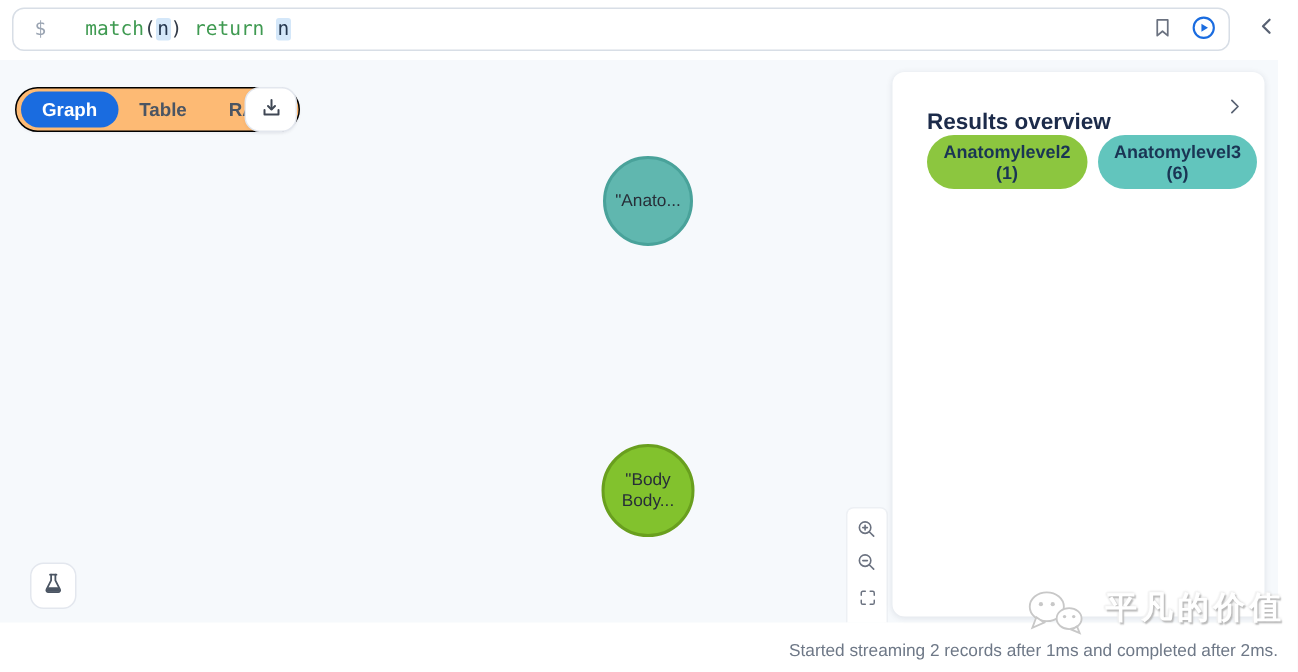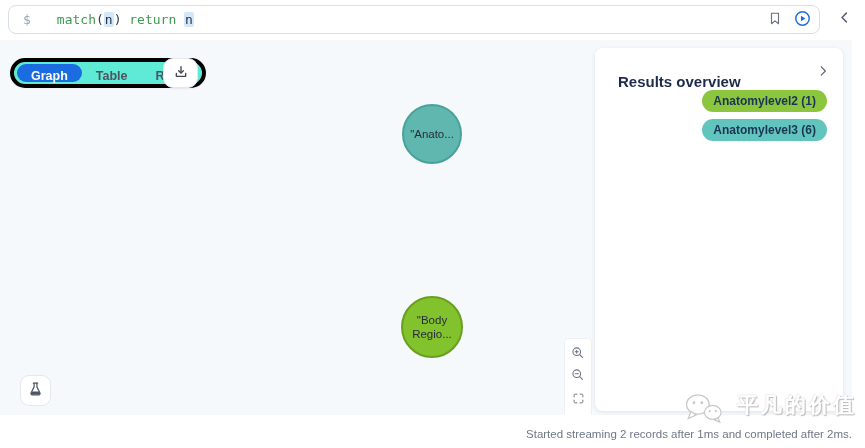--- a/index.html
+++ b/index.html
@@ -35,21 +35,21 @@
 
   
   .main {
     position: absolute; top: 40px; left: 0; width: 852px; height: 375px;
     background: #f6f9fc;
   }
 
   
   .view-switcher {
     position: absolute; left: 10px; top: 18px; height: 30px;
-    background: #5eead4; border: 4px solid #000000; border-radius: 16px;
+    background: #fdba74; border: 1px solid #000000; border-radius: 16px;
     display: flex; padding: 2px 3px;
     box-shadow: 0 1px 2px rgba(16,30,54,0.04);
   }
   .view-tab {
     border: none; background: none; cursor: pointer;
     font-family: "Liberation Sans", sans-serif;
     font-size: 12.5px; color: #4b5563; padding: 5px 14px; border-radius: 13px; font-weight: 600;
   }
   .view-tab.active { background: #1a6ce0; color: #fff; }
   .download-btn {
@@ -97,21 +97,21 @@
     background: #fff; border-radius: 8px;
     box-shadow: 0 1px 4px rgba(16,30,54,0.10);
     padding: 12px 16px;
   }
   .panel-collapse {
     position: absolute; top: 14px; right: 10px; width: 20px; height: 20px;
     background: none; border: none; display: flex; align-items: center; justify-content: center; cursor: pointer;
   }
   .results-title { font-size: 15px; font-weight: 700; color: #1c2b4a; margin: 13px 0 0 7px; }
   .nodes-header { font-size: 12px; color: #717a88; margin: 22px 0 6px 7px; }
-  .badge-list { display: flex; flex-direction: column; align-items: flex-end; gap: 7px; margin-left: 7px; }
+  .badge-list { display: flex; flex-direction: row; align-items: center; gap: 7px; margin-left: 7px; }
   .node-badge {
     border: none; cursor: pointer; border-radius: 999px; padding: 4px 11px;
     font-family: "Liberation Sans", sans-serif;
     font-size: 12px; font-weight: 700; color: #1a3554;
   }
   .badge-anatomylevel2 { background: #8cc63f; }
   .badge-anatomylevel3 { background: #62c5bd; }
 
   
   .status-bar {
@@ -180,21 +180,21 @@
         </svg>
     </span>
   </button>
 
   <div class="graph-node node-anatomylevel3">
     <span>"Anato...</span>
   </div>
 
   <div class="graph-node node-anatomylevel2">
     <span>"Body</span>
-    <span>Regio...</span>
+    <span>Body...</span>
   </div>
 
   <button class="flask-btn">
     <span>
       <svg width="17" height="17" viewBox="0 0 24 24" fill="none" stroke="#4b5563" stroke-width="1.7" stroke-linecap="round" stroke-linejoin="round">
         <path d="M9 3h6"></path>
         <path d="M10 3v5.3L5.7 16.8a1.9 1.9 0 0 0 1.7 2.7h9.2a1.9 1.9 0 0 0 1.7-2.7L14 8.3V3"></path>
         <path d="M7.1 14.8h9.8l1.2 2.6a1.2 1.2 0 0 1-1.1 1.7H7a1.2 1.2 0 0 1-1.1-1.7z" fill="#4b5563" stroke="none"></path>
       </svg>
     </span>

